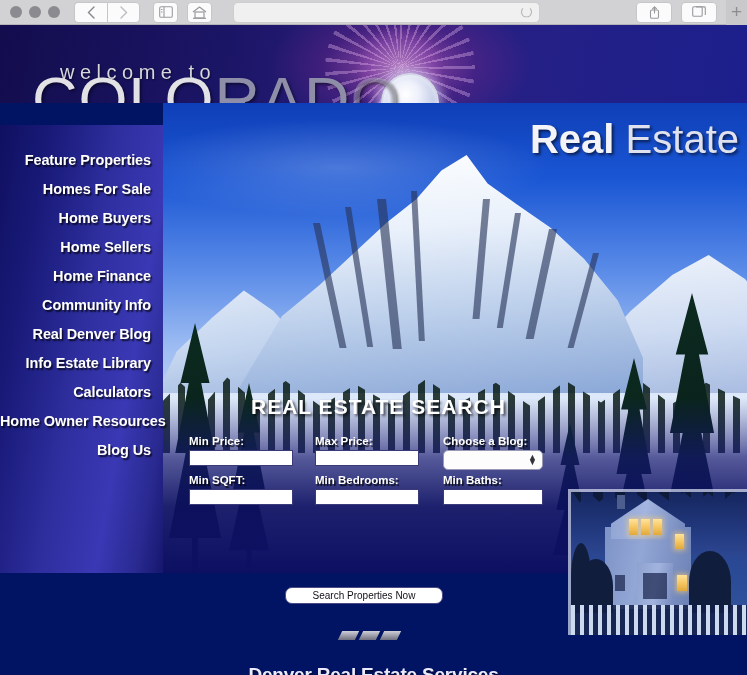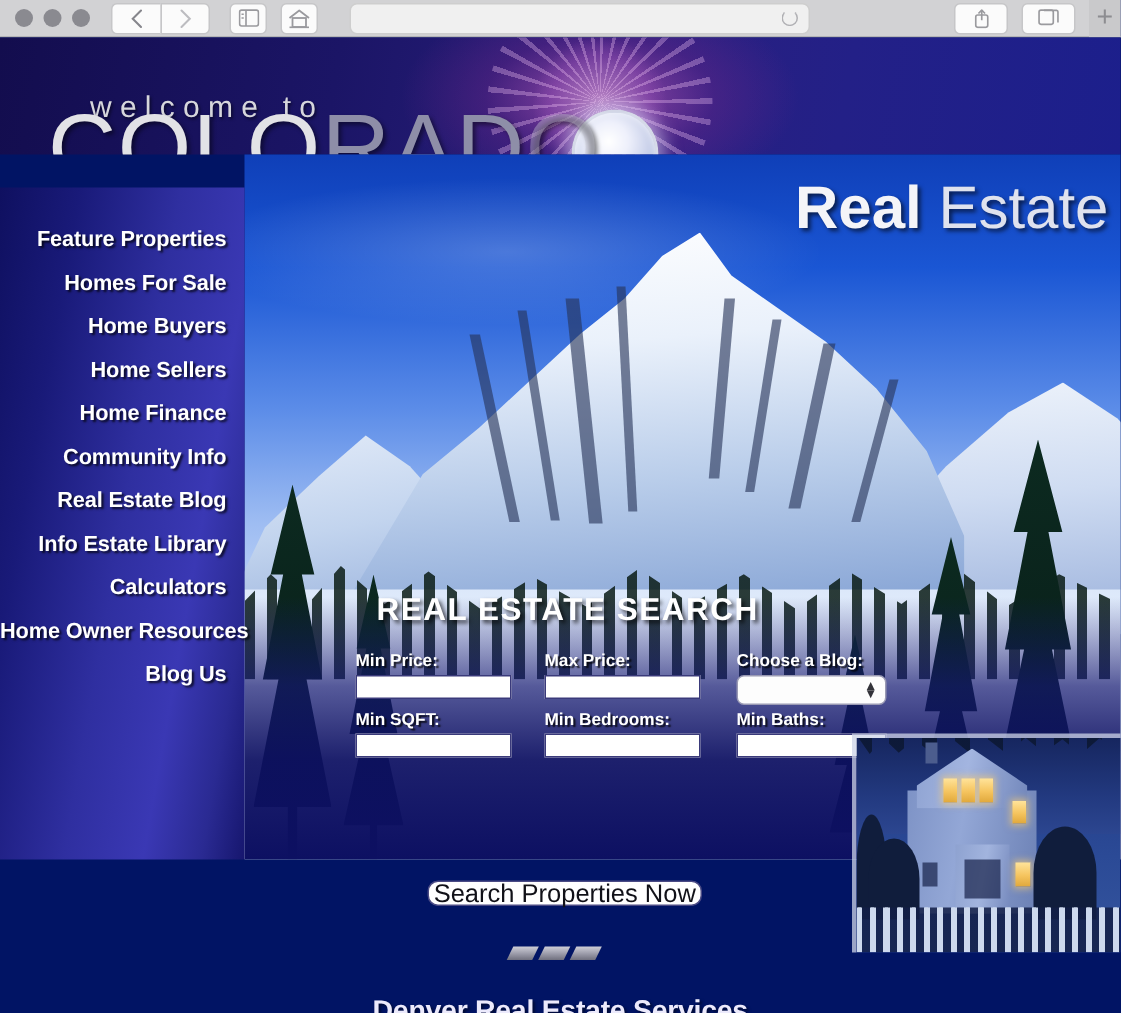--- a/index.html
+++ b/index.html
@@ -182,21 +182,21 @@
     background: linear-gradient(180deg, rgba(20,24,112,0) 0%, rgba(20,24,112,.70) 34%, rgba(13,16,98,.93) 62%, #0d1062 100%);
   }
 
   
   .search-area { position: absolute; left: 163px; top: 292px; width: 584px; height: 178px; z-index: 7; }
   .search-title {
     position: absolute; left: 88px; top: 0;
     font-size: 21px; font-weight: bold; color: #ffffff; letter-spacing: 1px;
     text-shadow: 2px 2px 3px rgba(0,0,0,.7);
   }
-  .field { position: absolute; margin-left: 48px; }
+  .field { position: absolute; }
   .field-label {
     font-size: 11.5px; font-weight: bold; color: #ffffff;
     text-shadow: 1.5px 1.5px 1px rgba(0,0,0,.8);
     display: block; margin-bottom: 3px; white-space: nowrap;
   }
   .field-input {
     width: 104px; height: 16px; background: #ffffff;
     border: 1px solid #3a3a7a; display: block;
   }
   .field-input.wide { width: 100px; }
@@ -204,24 +204,24 @@
     width: 100px; height: 20px; background: #fdfdfd;
     border: 1px solid #9a9ab4; border-radius: 5px;
     position: relative; display: block;
   }
   .stepper {
     position: absolute; right: 5px; top: 50%; transform: translateY(-50%);
     font-size: 9px; color: #33333a; line-height: 5px; text-align: center;
   }
   .search-btn {
     position: absolute; left: 122px; top: 192px;
-    width: 183px; height: 17px; background: #ffffff;
+    width: 158px; height: 17px; background: #ffffff;
     border: 1px solid #4a4a84; border-radius: 7px;
     font-family: "Liberation Sans", sans-serif;
-    font-size: 17px; color: #111118; cursor: pointer;
+    font-size: 10px; color: #111118; cursor: pointer;
     display: flex; align-items: center; justify-content: center;
   }
   .remax {
     position: absolute; left: 88px; top: 222px;
     font-size: 27px; font-weight: bold; color: #ffffff;
     letter-spacing: 9px;
     text-shadow: 2px 2px 3px rgba(0,0,0,.6);
   }
 
   
@@ -403,21 +403,21 @@
 
     <div class="real-estate"><span class="r1">Real</span> <span class="r2">Estate</span></div>
 
     <div class="nav-panel">
       <a class="nav-item">Feature Properties</a>
       <a class="nav-item">Homes For Sale</a>
       <a class="nav-item">Home Buyers</a>
       <a class="nav-item">Home Sellers</a>
       <a class="nav-item">Home Finance</a>
       <a class="nav-item">Community Info</a>
-      <a class="nav-item">Real Estate Blog</a>
+      <a class="nav-item">Real Denver Blog</a>
       <a class="nav-item">Info Estate Library</a>
       <a class="nav-item">Calculators</a>
       <a class="nav-item">Home Owner Resources</a>
       <a class="nav-item">Blog Us</a>
     </div>
 
     <div class="search-area">
       <div class="search-title">REAL ESTATE SEARCH</div>
 
       <div class="field" style="left:26px; top:40px;">

